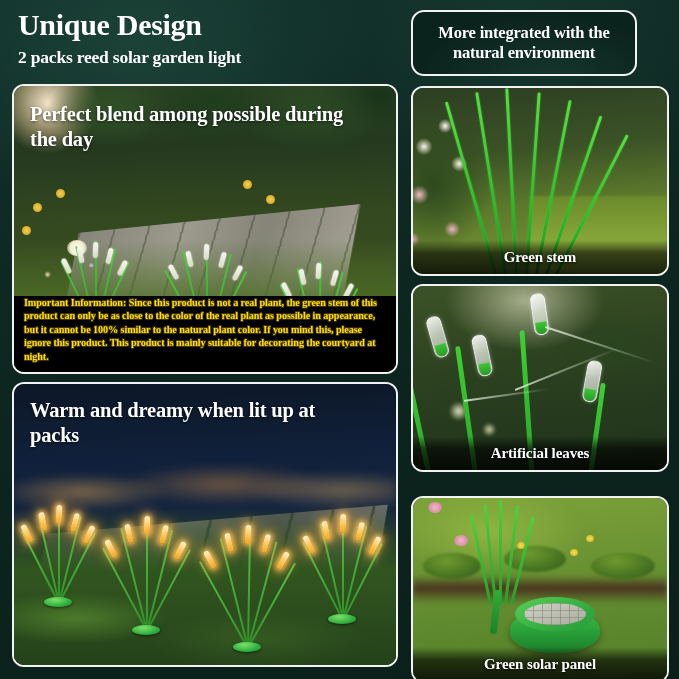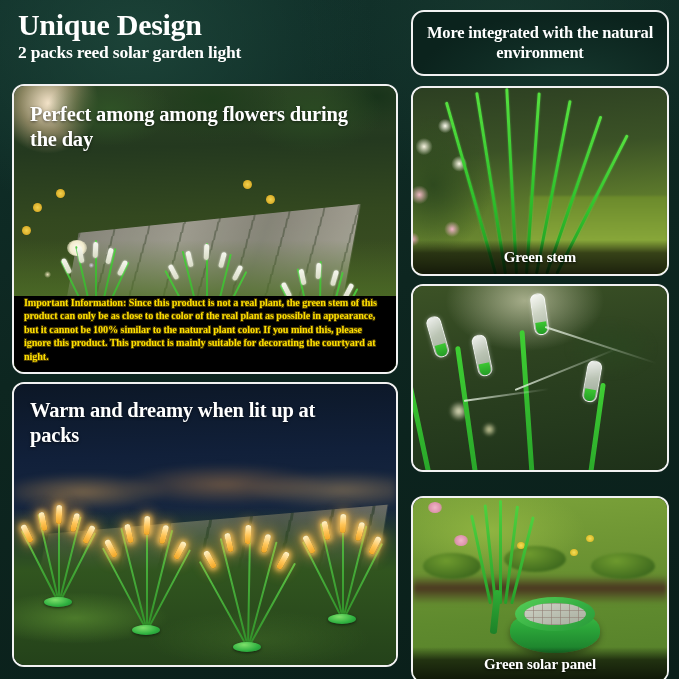--- a/index.html
+++ b/index.html
@@ -39,38 +39,39 @@
     font-weight: bold;
     letter-spacing: -0.3px;
     line-height: 1.12;
     white-space: nowrap;
   }
   .header .subtitle {
     color: #ffffff;
     font-size: 17.5px;
     font-weight: bold;
     letter-spacing: -0.2px;
+    margin-top: 5px;
     white-space: nowrap;
   }
 
   
   .panel {
     position: absolute;
     border: 2px solid #f2f2f2;
     border-radius: 12px;
     overflow: hidden;
     box-sizing: border-box;
     background: #0a1a16;
   }
 
   
   #headline-box {
     left: 411px;
     top: 10px;
-    width: 258px;
+    width: 226px;
     height: 66px;
     display: flex;
     align-items: center;
     justify-content: center;
     background: radial-gradient(ellipse at 60% 120%, #16382e 0%, #0b231d 70%);
     border-radius: 13px;
   }
   #headline-box .txt {
     color: #ffffff;
     font-size: 16.5px;
@@ -566,21 +567,21 @@
         <div class="stem" style="transform:rotate(15deg); height:92%;"></div>
         <div class="stem" style="transform:rotate(28deg); height:82%;"></div>
         <div class="tip" style="left:3px;  top:21%; transform:rotate(-27deg);"></div>
         <div class="tip" style="left:19px; top:8%;  transform:rotate(-12deg);"></div>
         <div class="tip" style="left:35px; top:2%;  transform:rotate(3deg);"></div>
         <div class="tip" style="left:51px; top:9%;  transform:rotate(16deg);"></div>
         <div class="tip" style="left:65px; top:22%; transform:rotate(28deg);"></div>
         <div class="base"></div>
       </div>
 
-      <div id="day-caption">Perfect among among flowers during the day</div>
+      <div id="day-caption">Perfect blend among possible during the day</div>
     </div>
 
     <div id="warning-band">
       <div class="wtext">Important Information: Since this product is not a real plant, the green stem of this product can only be as close to the color of the real plant as possible in appearance, but it cannot be 100% similar to the natural plant color. If you mind this, please ignore this product. This product is mainly suitable for decorating the courtyard at night.</div>
     </div>
   </div>
 
   <div class="panel" id="night-panel">
     <div class="photo">
       <div class="night-sky"></div>
@@ -676,20 +677,21 @@
       <div class="cap-stem" style="left:46%; bottom:-6%; height:82%; transform:rotate(-4deg);"></div>
       <div class="capsule" style="left:48%; top:4%;  transform:rotate(-8deg);"></div>
 
       <div class="cap-stem" style="left:68%; bottom:-10%; height:58%; transform:rotate(8deg);"></div>
       <div class="capsule" style="left:66%; top:40%; transform:rotate(10deg);"></div>
 
       <div class="thin-blade" style="left:40%; top:56%; width:44%; transform:rotate(-22deg);"></div>
       <div class="thin-blade" style="left:52%; top:22%; width:46%; transform:rotate(18deg);"></div>
       <div class="thin-blade" style="left:20%; top:62%; width:34%; transform:rotate(-8deg);"></div>
     </div>
+    <div class="feature-caption">Artificial leaves</div>
   </div>
 
   <div class="panel feature" id="feature-panel">
     <div class="solar-scene">
       <div class="soil-strip"></div>
 
       <div class="turf-clump" style="left:4%;  top:30%; width:58px; height:26px;"></div>
       <div class="turf-clump" style="left:36%; top:26%; width:62px; height:26px;"></div>
       <div class="turf-clump" style="left:70%; top:30%; width:64px; height:26px;"></div>
 

